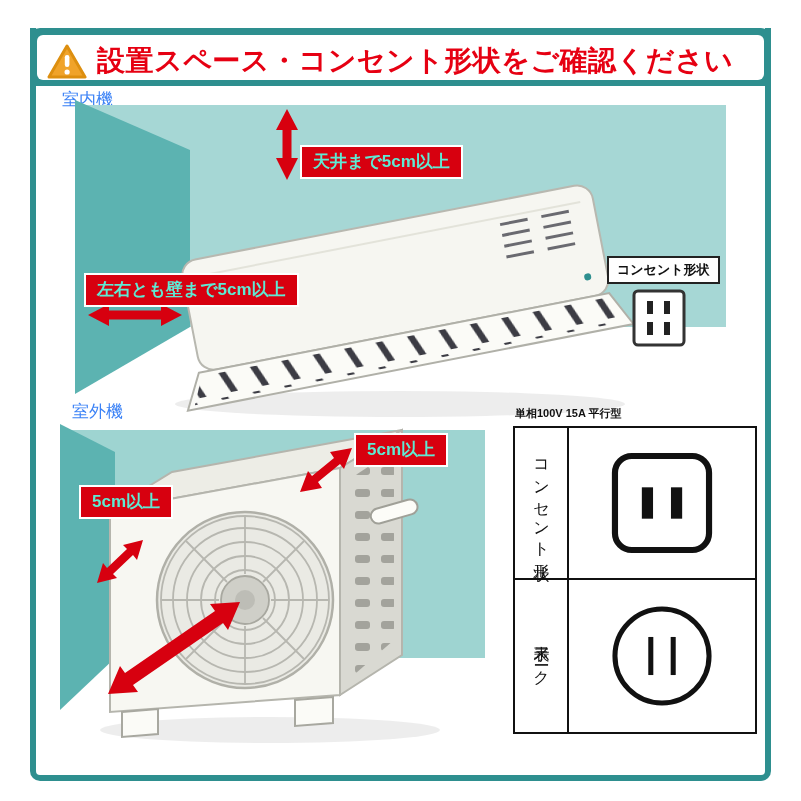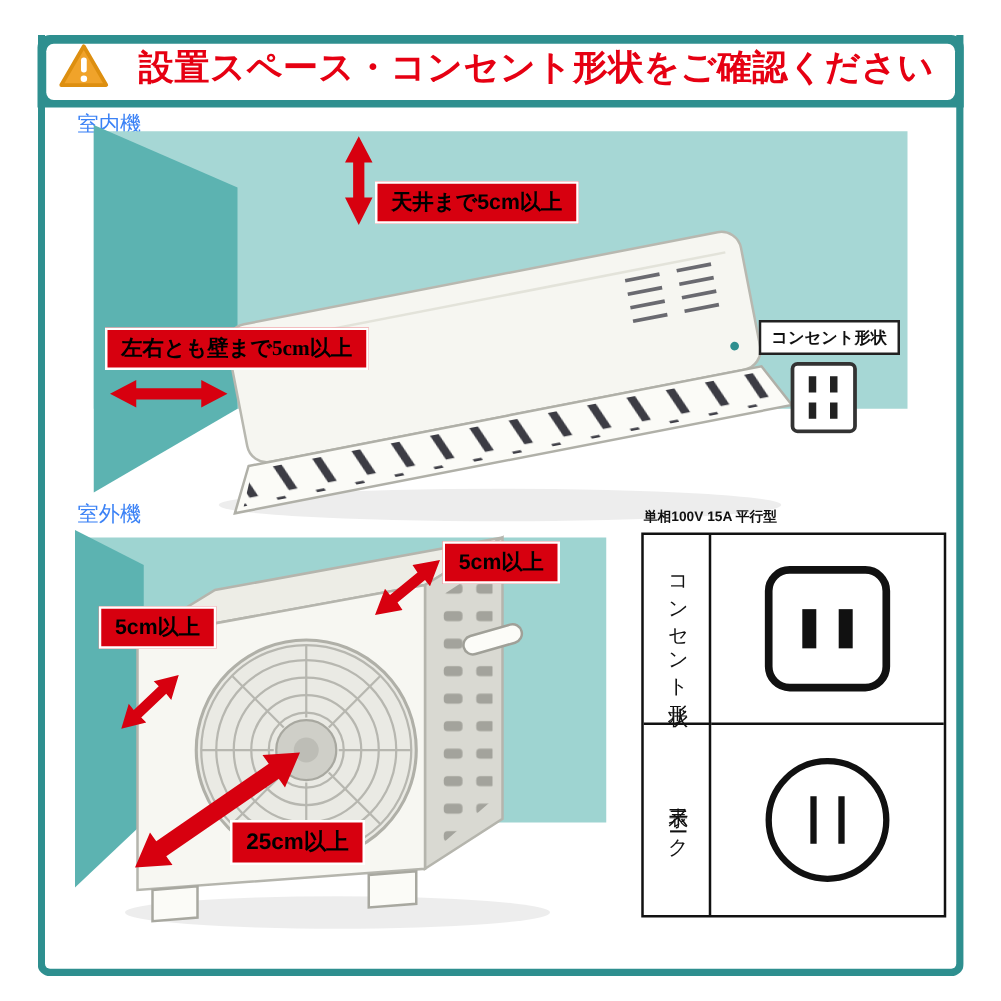--- a/index.html
+++ b/index.html
@@ -15,36 +15,36 @@
     border: 6px solid var(--teal,#2e8f8f); border-top: 0;
     border-radius: 0 0 10px 10px; pointer-events: none;
   }
   .banner {
     position: absolute; left:30px; top:28px; width:741px; height:58px;
     background: var(--teal,#2e8f8f); border-radius: 10px 10px 0 0;
   }
   .banner-pill {
     position: absolute; left:7px; right:7px; top:7px; bottom:6px;
     background: #fff; border-radius: 6px;
-    display: flex; align-items: flex-start; gap: 24px; padding: 0 10px;
+    display: flex; align-items: flex-end; gap: 10px; padding: 0 10px;
     white-space: nowrap; overflow: hidden;
   }
   .banner-title {
     color: var(--title-red,#e60012); font-size: 28px; font-weight: bold;
     letter-spacing: 0.5px;
   }
   
   .section-label {
     position: absolute; font-size: 17px; color: #3b82f6; font-weight: 500;
   }
   
   .scene { position: absolute; }
   
   .callout {
-    position: absolute; background: var(--red,#d7000f); color: #000000;
+    position: absolute; background: var(--red,#d7000f); color: #5eead4;
     font-weight: bold; font-size: 17px; line-height: 1.2;
     padding: 5px 11px; border: 2px solid #fff; white-space: nowrap;
   }
   
   .note-box {
     position: absolute; background: #fff; border: 2px solid #222;
     color: #111; font-size: 13px; font-weight: bold; padding: 3px 8px;
     white-space: nowrap;
   }
   .plate { position: absolute; }
@@ -117,32 +117,32 @@
       <circle cx="548" cy="222" r="3.5" fill="var(--teal,#2e8f8f)"></circle>
       <polygon points="148,242 566,242 584,277 130,277" fill="#fbfbf7" stroke="#b0b0a8" stroke-width="2"></polygon>
       <polygon points="150,246 562,246 576,273 138,273" fill="url(#louverPat)"></polygon>
     </g>
 
     <polygon points="247,17 258,38 251.5,38 251.5,66 258,66 247,88 236,66 242.5,66 242.5,38 236,38" fill="var(--red,#d7000f)"></polygon>
     <polygon points="48,223 69,212 69,218.5 121,218.5 121,212 142,223 121,234 121,227.5 69,227.5 69,234" fill="var(--red,#d7000f)"></polygon>
   </svg>
 
   <div class="callout" style="left:300px; top:145px;">天井まで5cm以上</div>
-  <div class="callout" style="left:84px; top:262px;font-family:Liberation Serif, serif;">左右とも壁まで5cm以上</div>
+  <div class="callout" style="left:84px; top:273px;">左右とも壁まで5cm以上</div>
 
   <div class="note-box" style="left:607px; top:256px;">コンセント形状</div>
   <svg class="plate" style="left:632px; top:289px;" width="54" height="58" viewBox="0 0 54 58">
     <rect x="2" y="2" width="50" height="54" rx="4" fill="#fff" stroke="#333" stroke-width="3"></rect>
     <rect x="15" y="12" width="6" height="13" fill="#222"></rect>
     <rect x="32" y="12" width="6" height="13" fill="#222"></rect>
     <rect x="15" y="33" width="6" height="13" fill="#222"></rect>
     <rect x="32" y="33" width="6" height="13" fill="#222"></rect>
   </svg>
 
-  <div class="section-label" style="left:62px; top:400px;">室外機</div>
+  <div class="section-label" style="left:72px; top:400px;">室外機</div>
 
   <svg class="scene" style="left:40px; top:418px;" width="460" height="360" viewBox="0 0 460 360">
     <defs>
       <pattern id="slatPat" width="26" height="22" patternUnits="userSpaceOnUse">
         <rect x="3" y="5" width="15" height="8" rx="3" fill="#a3a39c"></rect>
       </pattern>
     </defs>
 
     <rect x="20" y="12" width="425" height="228" fill="var(--wall-light-outdoor,#9ed4d1)"></rect>
     <polygon points="20,6 75,34 75,240 20,292" fill="var(--wall-dark,#5cb3b1)"></polygon>
@@ -179,21 +179,20 @@
       <polygon points="255,282 293,279 293,305 255,308" fill="#fbfbf7" stroke="#a8a8a0" stroke-width="2"></polygon>
     </g>
 
     <polygon points="260,74 282,70 278,64 300,46 304,51 312,30 290,34 294,40 272,58 268,53" fill="var(--red,#d7000f)"></polygon>
     <polygon points="103,122 83,127 87,131 67,150 63,145 57,165 77,160 73,156 93,137 97,142" fill="var(--red,#d7000f)"></polygon>
     <polygon points="200,184 170,186 175,193 85,255 80,248 68,276 98,274 93,267 183,205 188,212" fill="var(--red,#d7000f)"></polygon>
   </svg>
 
   <div class="callout" style="left:354px; top:433px;">5cm以上</div>
   <div class="callout" style="left:79px; top:485px;">5cm以上</div>
-  <div class="callout" style="left:184px; top:656px; font-size:18px;">25cm以上</div>
 
   <div class="spec">
     <div class="spec-header">単相100V 15A 平行型</div>
     <div class="spec-grid">
       <div class="spec-label-cell spec-row-divider">
         <span class="v-text">コンセント形状</span>
       </div>
       <div class="spec-icon-cell spec-row-divider">
         <svg width="112" height="112" viewBox="0 0 100 100">
           <rect x="8" y="8" width="84" height="84" rx="15" fill="none" stroke="#111" stroke-width="5.5"></rect>

